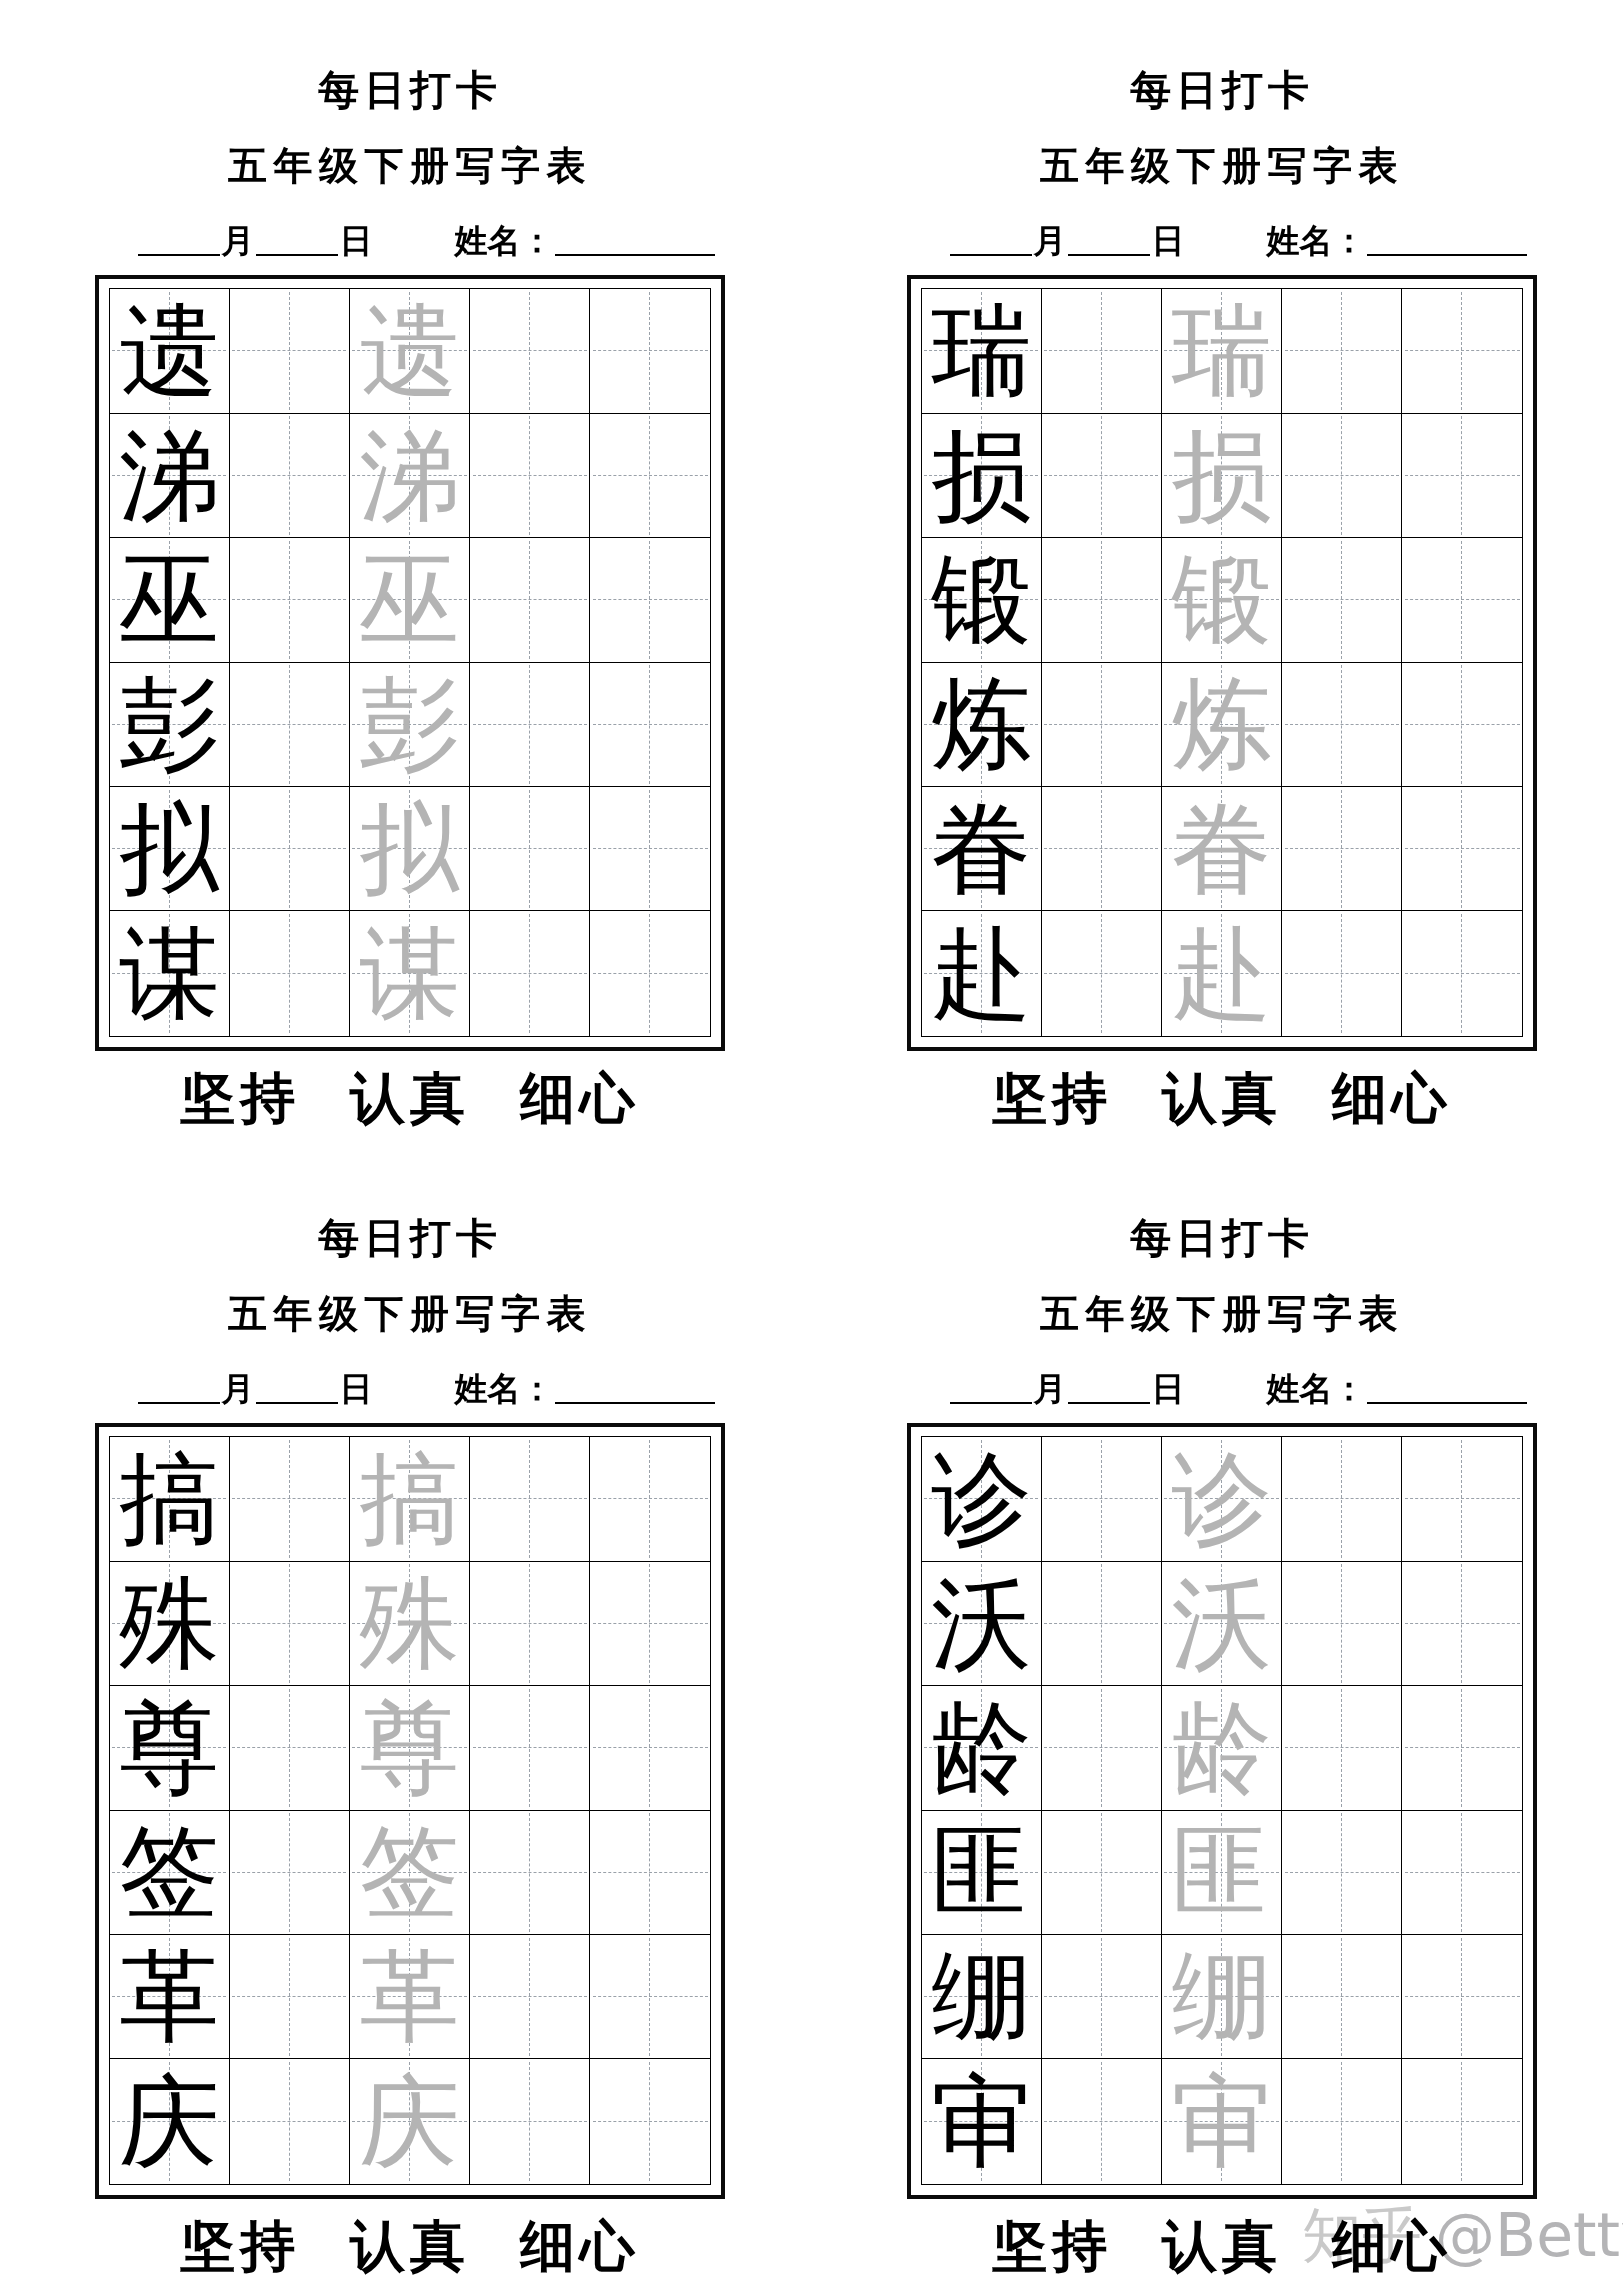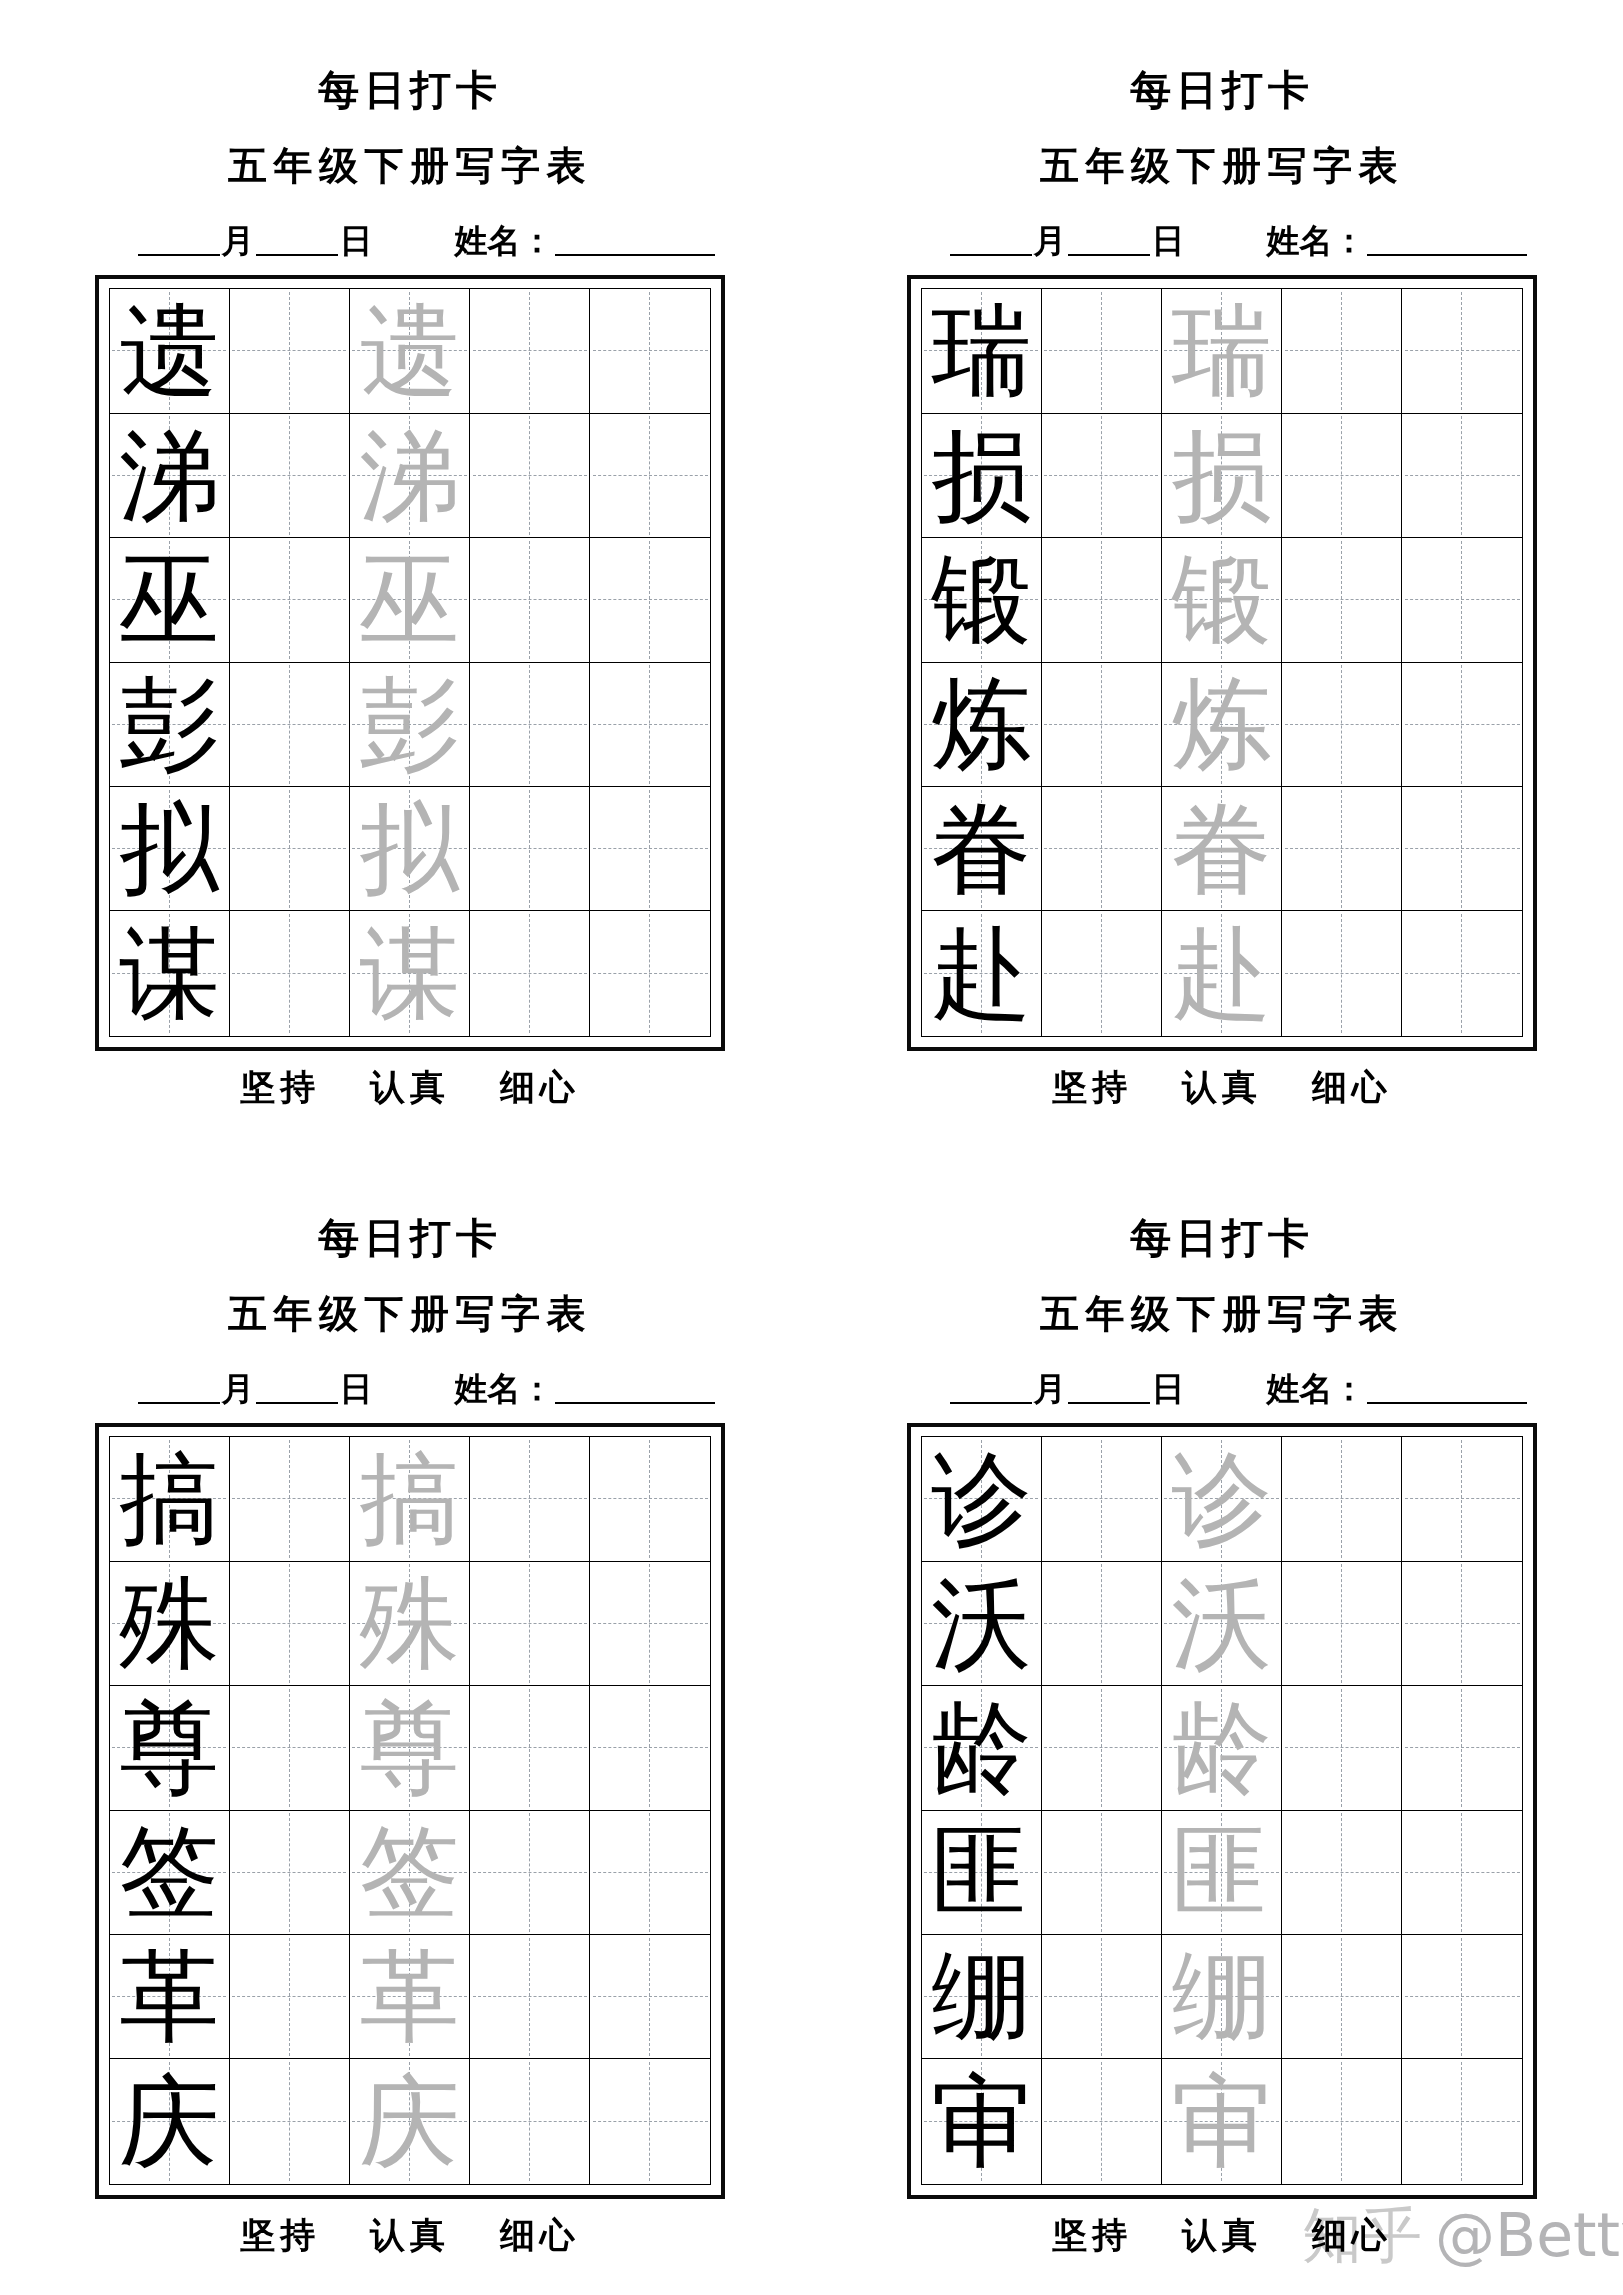--- a/index.html
+++ b/index.html
@@ -51,21 +51,21 @@
     margin-top:-0.8px;border-top:1.6px dashed #9aa1a9;
   }
   .c::after{
     content:"";position:absolute;z-index:-1;top:2.5px;bottom:2.5px;left:50%;
     margin-left:-0.8px;border-left:1.6px dashed #9aa1a9;
   }
   .k{color:#000;}
   .tr{color:#b4b4b4;}
   .m{
     position:relative;z-index:1;text-align:center;margin-top:18px;
-    font-size:35px;font-weight:bold;letter-spacing:4.9px;line-height:1.05;
+    font-size:55px;font-weight:bold;letter-spacing:4.9px;line-height:1.05;
   }
   .w{margin:0 25px;}
   .wm{
     position:absolute;left:1302px;top:2196px;z-index:0;white-space:nowrap;
     font-size:60px;font-family:"DejaVu Sans", sans-serif;
   }
   .wb{color:#c9c9c9;}
   .wh{color:#b4b4b6;margin-left:13px;}
 </style>
 </head>

